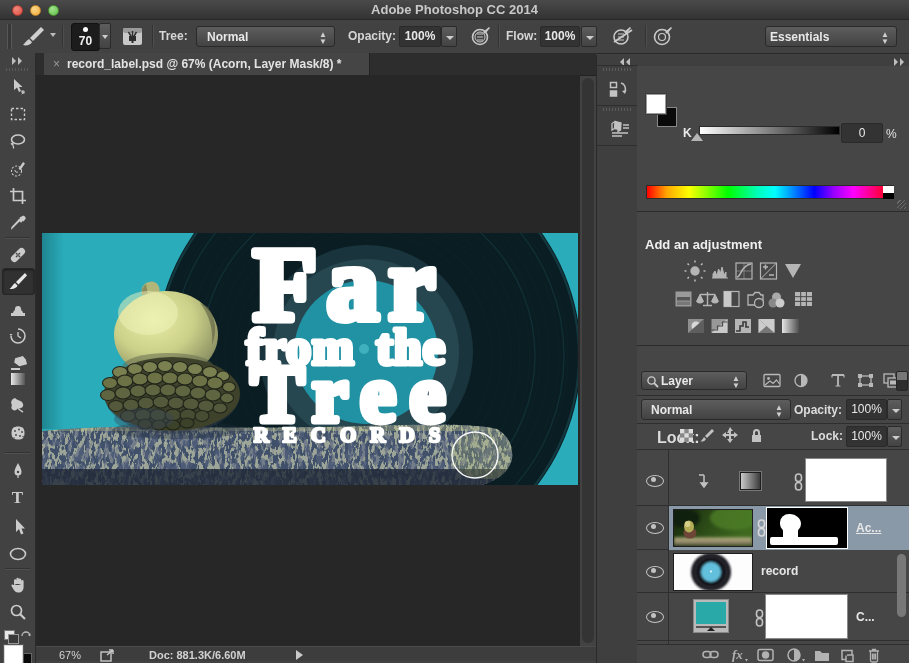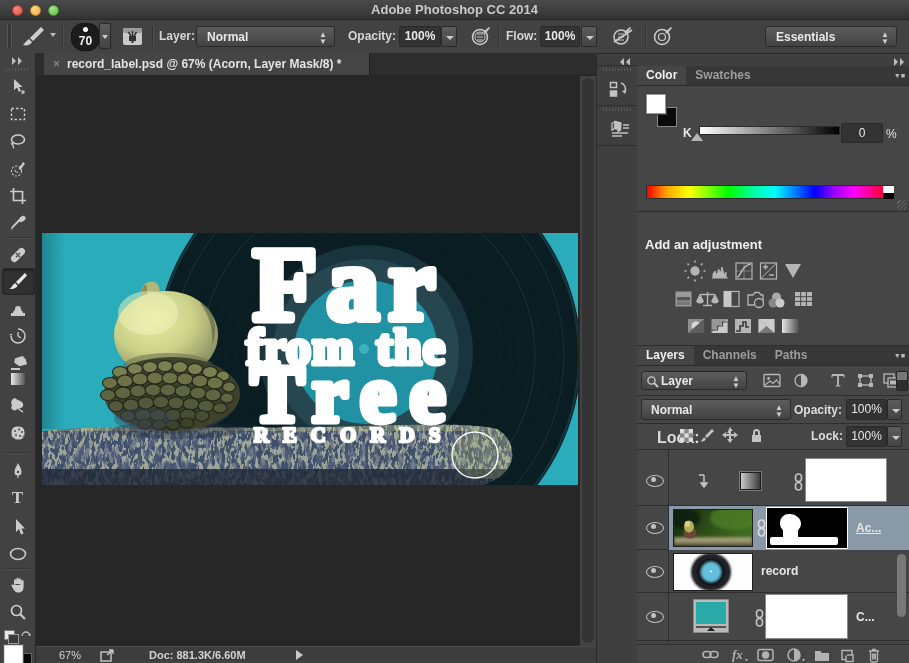--- a/index.html
+++ b/index.html
@@ -65,39 +65,39 @@
 <div id="options" class="abs">
   <div class="abs" style="left:7px;top:4px;width:3px;height:25px;background:#383838;border-left:1px solid #575757;border-right:1px solid #575757;"></div>
 
   <svg class="abs" style="left:20px;top:5px;" width="26" height="23" viewBox="0 0 26 23">
     <path d="M21 2 L10 13 L13 16 L24 5 Z" fill="#cfcfcf"></path>
     <path d="M9 14 L12 17 C11 20 6 21 3 20 C5 18 6 16 9 14 Z" fill="#cfcfcf"></path>
   </svg>
   <div class="abs" style="left:50px;top:13px;width:0;height:0;border-left:3.5px solid transparent;border-right:3.5px solid transparent;border-top:4px solid #bbb;"></div>
   <div class="vsep abs" style="left:62px;"></div>
 
-  <div class="abs" style="left:71px;top:3px;width:27px;height:26px;background:#1c1c1c;border:1px solid #111;border-radius:12px;">
+  <div class="abs" style="left:71px;top:3px;width:27px;height:26px;background:#1c1c1c;border:1px solid #111;border-radius:3px;">
     <div class="abs" style="left:11px;top:3px;width:5px;height:5px;background:#fff;border-radius:50%;"></div>
     <div class="abs" style="left:0;top:10px;width:27px;text-align:center;color:#f2f2f2;font-size:12px;">70</div>
   </div>
   <div class="abs arrbtn" style="left:99px;top:3px;width:12px;height:26px;">
     <div class="abs" style="left:2px;top:11px;width:0;height:0;border-left:3.5px solid transparent;border-right:3.5px solid transparent;border-top:4px solid #ccc;"></div>
   </div>
 
   <svg class="abs" style="left:122px;top:6px;" width="21" height="21" viewBox="0 0 21 21">
     <rect x="1" y="2" width="19" height="17" rx="2" fill="#c9c9c9"></rect>
     <rect x="1" y="2" width="19" height="5" rx="2" fill="#9a9a9a"></rect>
     <g stroke="#2e2e2e" stroke-width="1.5" fill="none">
       <path d="M6.5 6 l2.5 4 M14.5 6 l-2.5 4 M10.5 5 v5"></path>
     </g>
     <path d="M7 10 h7 v5 h-7 Z" fill="#2e2e2e"></path>
     <path d="M9.5 15 h2 v2 h-2 Z" fill="#2e2e2e"></path>
   </svg>
   <div class="vsep abs" style="left:152px;"></div>
-  <div class="abs" style="left:159px;top:9px;">Layer:</div>
+  <div class="abs" style="left:159px;top:9px;">Tree:</div>
   <div class="abs ddbtn" style="left:196px;top:6px;width:139px;height:21px;">
     <div class="abs" style="left:10px;top:3px;color:#e8e8e8;">Normal</div>
     <div class="abs updn" style="right:7px;top:4px;">▲<br>▼</div>
   </div>
   <div class="abs" style="left:348px;top:9px;">Opacity:</div>
   <div class="abs numbox" style="left:399px;top:6px;width:42px;height:21px;line-height:19px;">100%</div>
   <div class="abs arrbtn" style="left:441px;top:6px;width:16px;height:21px;">
     <div class="abs" style="left:4px;top:9px;width:0;height:0;border-left:4px solid transparent;border-right:4px solid transparent;border-top:4px solid #ccc;"></div>
   </div>
 
@@ -120,21 +120,21 @@
     <path d="M2 16 L20 4" stroke="#c9c9c9" stroke-width="1.8"></path>
   </svg>
   <div class="vsep abs" style="left:645px;"></div>
 
   <svg class="abs" style="left:652px;top:6px;" width="21" height="20" viewBox="0 0 21 20">
     <circle cx="10" cy="11" r="7.5" fill="none" stroke="#c9c9c9" stroke-width="1.6"></circle>
     <circle cx="10" cy="11" r="3.5" fill="none" stroke="#c9c9c9" stroke-width="1.2"></circle>
     <path d="M13 6 L19 1 L20 2 L15 8 Z" fill="#c9c9c9"></path>
   </svg>
   <div class="abs ddbtn" style="left:765px;top:6px;width:132px;height:21px;">
-    <div class="abs" style="left:10px;top:3px;color:#e8e8e8;font-weight:bold;">Essentials</div>
+    <div class="abs" style="left:4px;top:3px;color:#e8e8e8;font-weight:bold;">Essentials</div>
     <div class="abs updn" style="right:7px;top:4px;">▲<br>▼</div>
   </div>
 </div>
 
 <div id="toolbar" class="abs">
   <svg class="abs" style="left:11px;top:4px;" width="14" height="8" viewBox="0 0 14 8">
       <path d="M1 0 L5 4 L1 8 Z M7 0 L11 4 L7 8 Z" fill="#bdbdbd"></path>
     </svg>
   <div class="abs" style="left:6px;top:15px;width:24px;height:3px;background:repeating-linear-gradient(90deg,#5a5a5a 0 1px,transparent 1px 3px);"></div>
 
@@ -495,25 +495,20 @@
       <path d="M15 5 h6 M15 8 h6 M4 13 h16 M4 16 h10" stroke-width="1.6"></path>
     </g>
   </svg>
   <div class="abs" style="left:0;top:90px;width:41px;height:1px;background:#2e2e2e;"></div>
 </div>
 <svg class="abs" style="left:893px;top:58px;" width="14" height="8" viewBox="0 0 14 8">
     <path d="M1 0 L5 4 L1 8 Z M7 0 L11 4 L7 8 Z" fill="#bdbdbd"></path>
   </svg>
 
 <div class="panel abs" style="top:66px;height:145px;">
-  <div class="ptabs">
-      <div class="ptab on">Color</div>
-      <div class="ptab off">Swatches</div>
-    <div class="pmenu">▼■</div>
-    </div>
 
   <div class="abs" style="left:20px;top:41px;width:18px;height:18px;background:#0a0a0a;border:1px solid #888;"></div>
   <div class="abs" style="left:9px;top:28px;width:18px;height:18px;background:#fff;border:1px solid #9a9a9a;outline:1px solid #3a3a3a;"></div>
 
   <div class="abs" style="left:46px;top:60px;font-size:12px;font-weight:bold;color:#e8e8e8;">K</div>
   <div class="abs" style="left:62px;top:60px;width:139px;height:7px;border:1px solid #2b2b2b;background:linear-gradient(90deg,#ffffff,#000000);"></div>
   <div class="abs" style="left:54px;top:67px;width:0;height:0;border-left:6px solid transparent;border-right:6px solid transparent;border-bottom:8px solid #b5b5b5;"></div>
   <div class="abs numbox" style="left:204px;top:57px;width:42px;height:20px;line-height:18px;font-size:12px;">0</div>
   <div class="abs" style="left:249px;top:61px;font-size:12px;color:#e0e0e0;">%</div>
 
@@ -587,26 +582,20 @@
     <defs>
         <linearGradient id="adjg" x1="0" y1="0" x2="1" y2="0">
       <stop offset="0" stop-color="#e5e5e5"></stop>
           <stop offset="1" stop-color="#4e4e4e"></stop>
     </linearGradient>
       </defs>
   </svg>
 </div>
 
 <div class="panel abs" id="layerspanel" style="top:345px;height:318px;border-top:1px solid #2c2c2c;box-sizing:border-box;">
-  <div class="ptabs">
-      <div class="ptab on">Layers</div>
-      <div class="ptab off">Channels</div>
-      <div class="ptab off">Paths</div>
-    <div class="pmenu">▼■</div>
-    </div>
 
   <div class="abs ddbtn" style="left:4px;top:25px;width:106px;height:19px;">
     <svg class="abs" style="left:4px;top:3px;" width="13" height="13" viewBox="0 0 13 13">
       <circle cx="5.5" cy="5.5" r="3.6" fill="none" stroke="#ccc" stroke-width="1.4"></circle>
       <path d="M8.2 8.2 L12 12" stroke="#ccc" stroke-width="1.8"></path>
       </svg>
     <div class="abs" style="left:19px;top:2px;color:#e8e8e8;font-size:12px;font-weight:bold;">Layer</div>
     <div class="abs updn" style="right:6px;top:3px;">▲<br>▼</div>
   </div>
   <svg class="abs" style="left:126px;top:25px;" width="140" height="19" viewBox="0 0 140 19">

